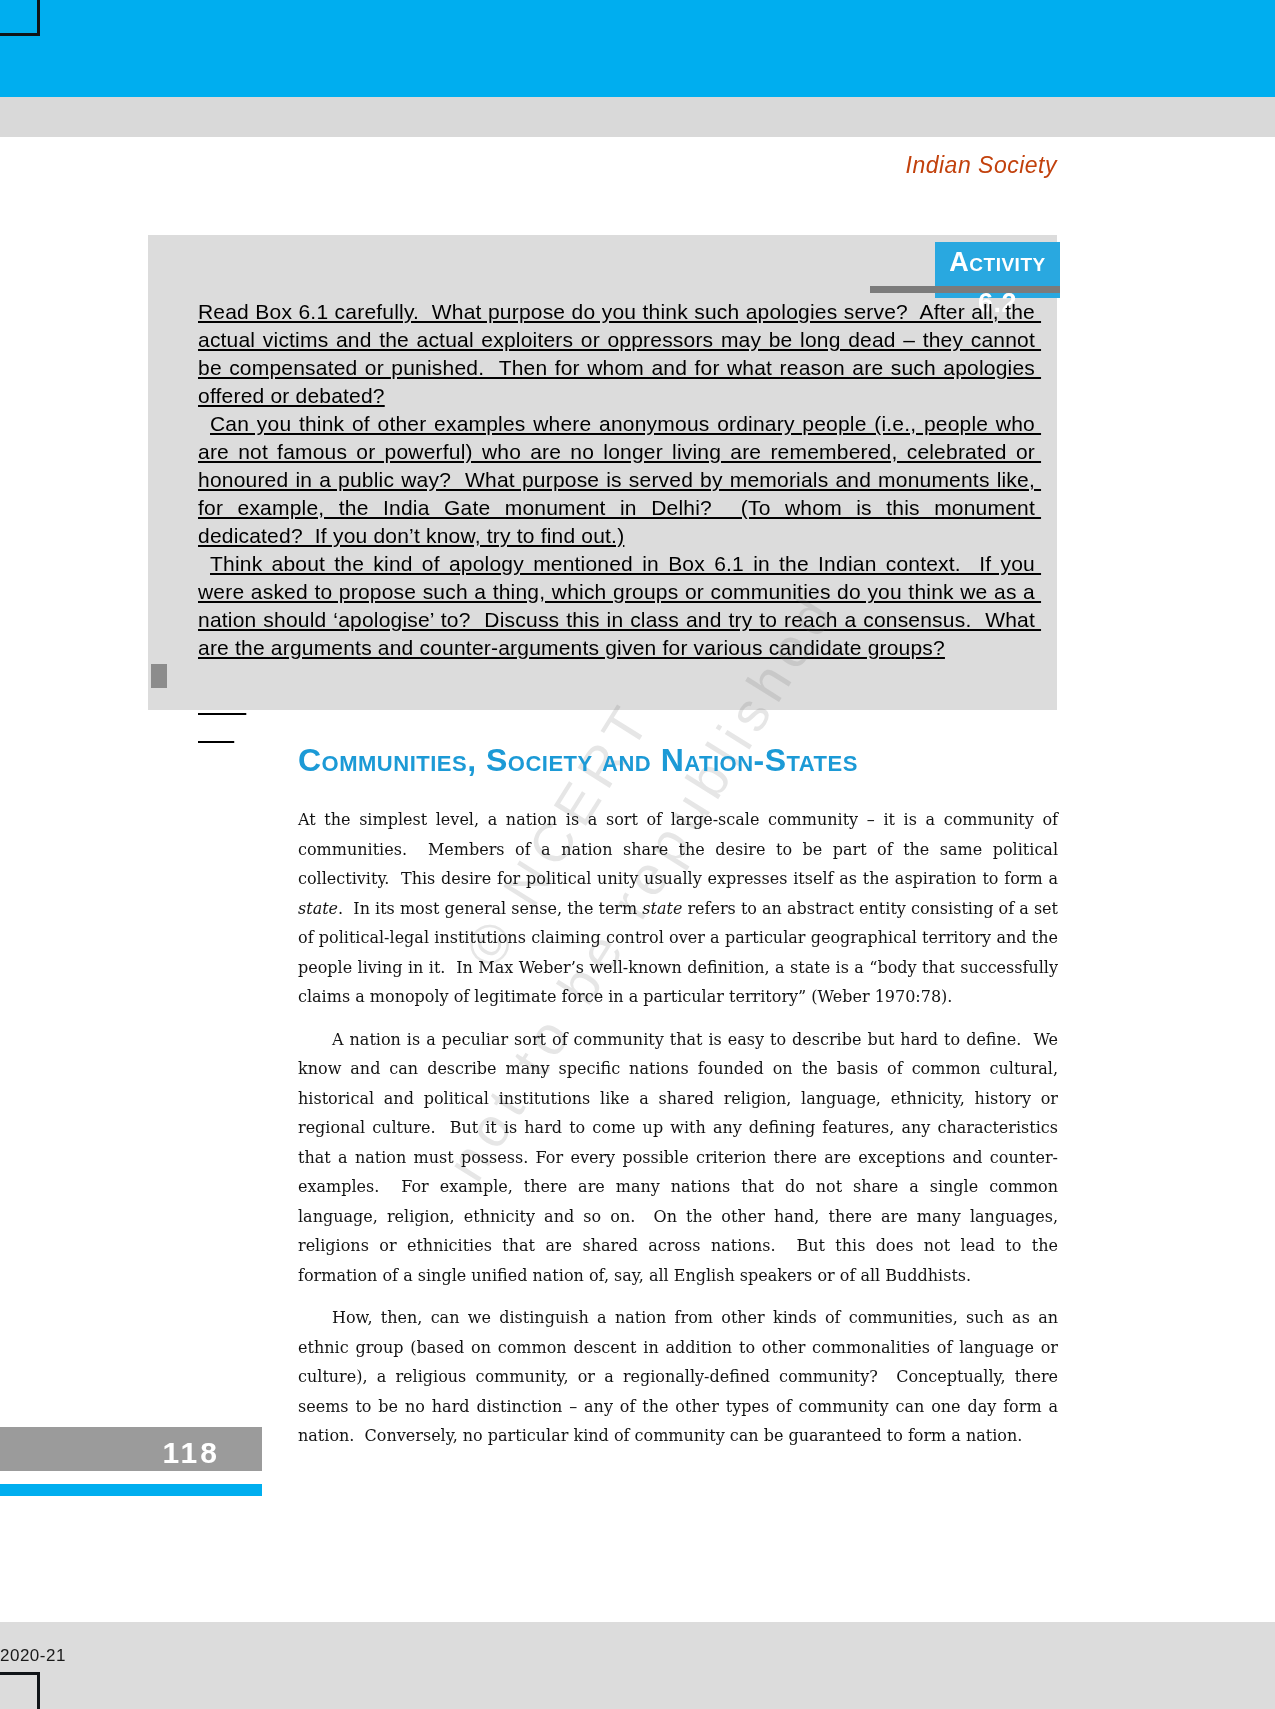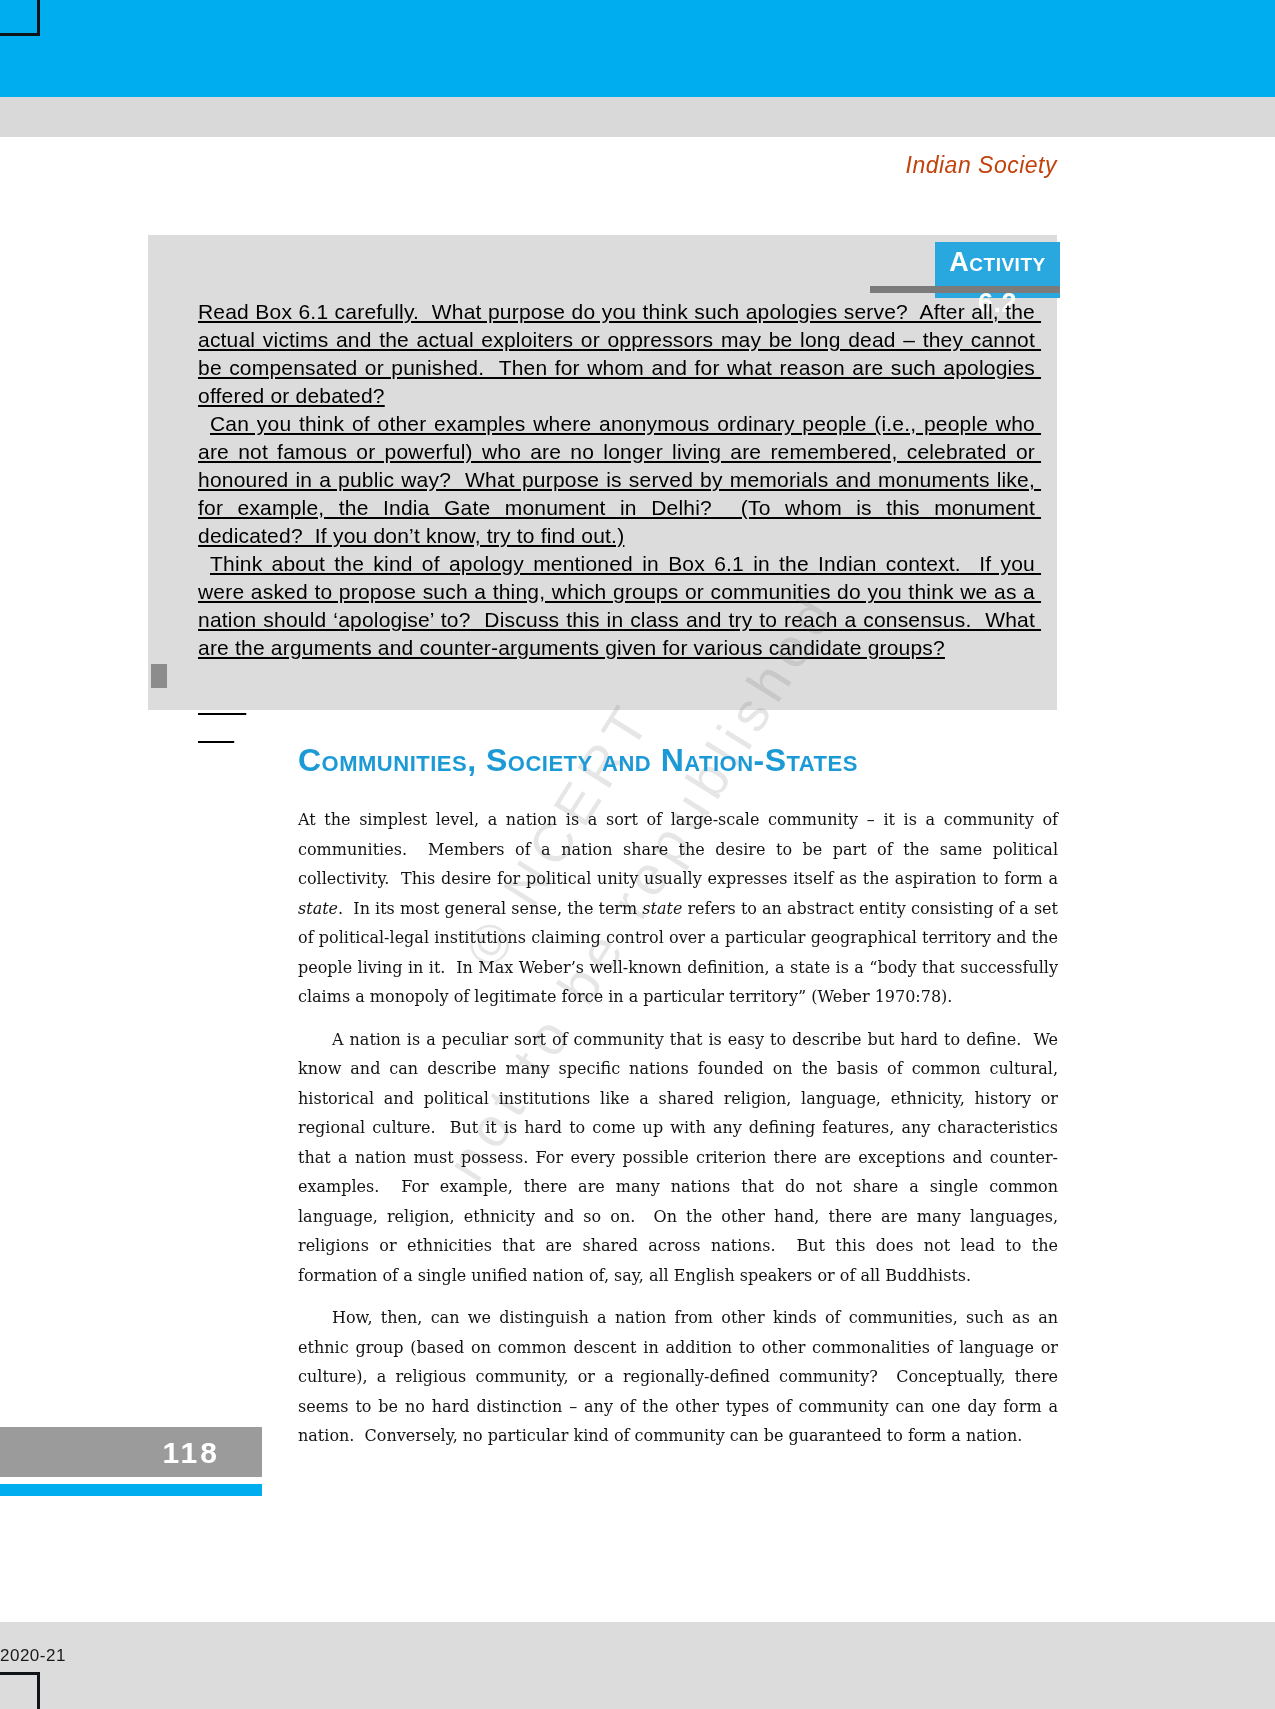--- a/index.html
+++ b/index.html
@@ -58,21 +58,21 @@
   }
   .bp {
     margin:0 0 13px 0; font-family:"DejaVu Serif", serif; font-size:16px;
     line-height:29.5px; color:#131313; text-align:justify; white-space:pre-wrap;
   }
   .bp.indent { text-indent:34px; }
   .bp em { font-style:italic; }
 
   
   .pagenum-bar {
-    position:absolute; left:0; top:1427px; width:262px; height:50px; background:#9B9B9B;
+    position:absolute; left:0; top:1427px; width:262px; height:44px; background:#9B9B9B;
     color:#ffffff; font-weight:bold; font-size:30px; line-height:51px;
     text-align:right; letter-spacing:3px;
   }
   .pagenum-bar span { padding-right:42px; }
   .pagenum-accent { position:absolute; left:0; top:1484px; width:262px; height:12px; background:#00AEEF; }
 
   
   .footer { position:absolute; left:0; top:1622px; width:1275px; height:87px; background:#DCDCDC; }
   .footer-year {
     position:absolute; top:24px; left:0; width:100%; text-align:left;

